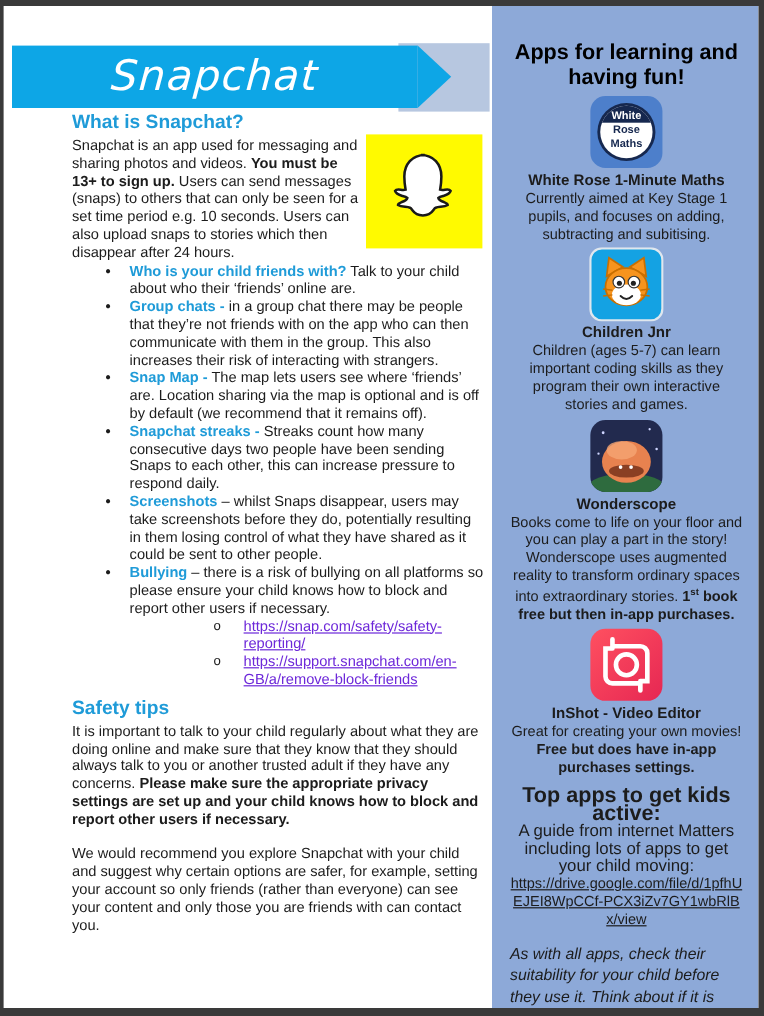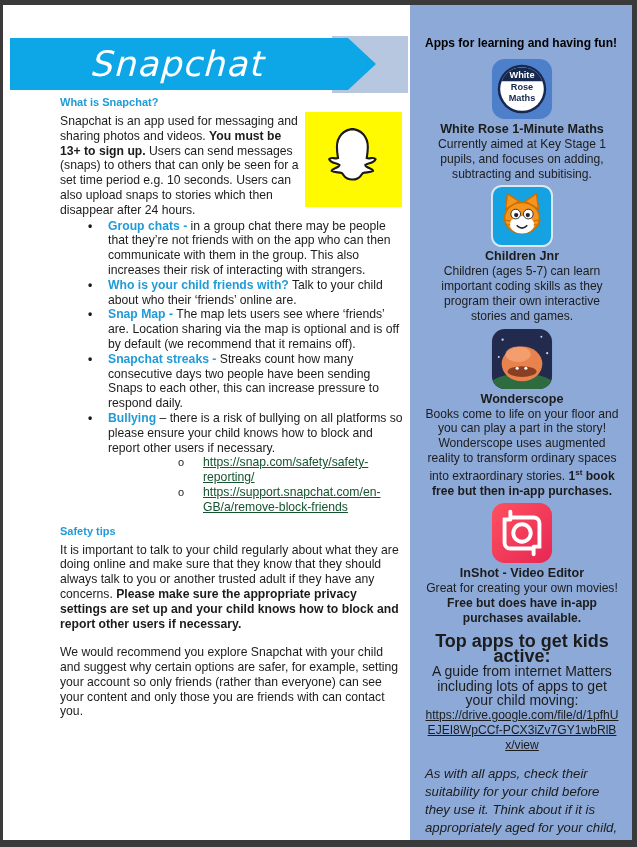--- a/index.html
+++ b/index.html
@@ -33,45 +33,45 @@
   .banner-tip{position:absolute;left:338px;top:2px;width:0;height:0;
     border-top:26px solid transparent;border-bottom:26px solid transparent;
     border-left:28px solid var(--banner-blue);}
   .banner-title{
     position:absolute;left:0;top:2px;width:338px;height:52px;
     display:flex;align-items:center;justify-content:center;
     color:#ffffff;font-family:"DejaVu Sans",sans-serif;font-style:italic;
     font-size:35px;letter-spacing:1px;transform:skewX(-4deg);
   }
   .content{position:absolute;left:57px;top:89px;width:345px;font-size:12.2px;line-height:14.8px;}
-  h2{font-size:11px;line-height:17px;font-weight:bold;color:var(--head-blue);margin:0 0 3px 0;}
+  h2{font-size:16px;line-height:17px;font-weight:bold;color:var(--head-blue);margin:0 0 3px 0;}
   h2.mt{margin-top:6px;}
   p{margin:0;}
   .b{font-weight:bold;}
   .kw{font-weight:bold;color:var(--head-blue);}
-  .link{text-decoration:underline;color:#14532d;cursor:pointer;}
+  .link{text-decoration:underline;color:#6d28d9;cursor:pointer;}
   .what-is-row{position:relative;min-height:92px;}
   .what-is-text{width:243px;}
   .snap-logo{
     position:absolute;right:3px;top:-2px;width:97px;height:95px;
     background:var(--snap-yellow);display:flex;align-items:center;justify-content:center;
   }
   ul.bullets{list-style:none;margin:1px 0 0 0;padding:0;}
   ul.bullets > li{position:relative;padding-left:48px;}
   ul.bullets > li::before{content:"\2022";position:absolute;left:28px;font-weight:bold;}
   ul.sublinks{list-style:none;margin:0;padding:0;}
   ul.sublinks > li{position:relative;padding-left:95px;}
   ul.sublinks > li::before{content:"o";position:absolute;left:70px;font-size:11px;}
   .para-gap{margin-top:14px;}
   
   .sidebar{
     position:absolute;top:0;right:0;width:222px;height:100%;
     background:var(--sidebar-bg);padding:28px 13px 0 15px;overflow:hidden;
   }
-  .sidebar h1{font-size:12px;line-height:21px;margin:0;color:#000;}
+  .sidebar h1{font-size:18px;line-height:21px;margin:0;color:#000;text-align:center;}
   .app{text-align:center;margin-top:4px;}
   .app-icon{display:block;margin:0 auto;}
   .app-name{font-weight:bold;font-size:12.6px;line-height:16px;margin-top:1px;}
   .app-desc{font-size:12.1px;line-height:14.8px;}
   .active{text-align:center;margin-top:8px;}
   .active-head{font-weight:bold;font-size:18px;line-height:15px;}
   .active-text{font-size:14px;line-height:14.8px;}
   .active-link{font-size:12.1px;line-height:14.8px;text-decoration:underline;word-break:break-all;cursor:pointer;}
   .note{font-style:italic;font-size:13.2px;line-height:18.2px;margin-top:12px;}
   sup{font-size:8px;}
@@ -96,24 +96,25 @@
       <div class="what-is-row">
         <p class="what-is-text"><span>Snapchat is an app used for messaging and sharing photos and videos. </span><span class="b">You must be 13+ to sign up.</span><span>  Users can send messages (snaps) to others that can only be seen for a set time period e.g. 10 seconds. Users can also upload snaps to stories which then disappear after 24 hours.</span></p>
         <div class="snap-logo">
           <svg width="78" height="78" viewBox="0 0 96 96" aria-hidden="true">
             <path d="M48 10c-13 0-21 9.5-21 22 0 4.6.6 9.6 1.3 13.6-1.6.7-3.4.4-5 .1-2.3-.4-4.6-.8-5.8 1.2 1 3.4 4.5 4.3 7.7 5.2 1.9.5 3.8 1 4.9 2-.5 2.3-3.2 3.3-5.6 4.2-2 .8-3.9 1.5-4 3 3.5 2.3 8.6 1.5 12.3 2.8 1 .4 1.7 1.6 2.5 2.7 2.1 3 5.5 5.2 10.7 5.2s8.6-2.2 10.7-5.2c.8-1.1 1.5-2.3 2.5-2.7 3.7-1.3 8.8-.5 12.3-2.8-.1-1.5-2-2.2-4-3-2.4-.9-5.1-1.9-5.6-4.2 1.1-1 3-1.5 4.9-2 3.2-.9 6.7-1.8 7.7-5.2-1.2-2-3.5-1.6-5.8-1.2-1.6.3-3.4.6-5-.1.7-4 1.3-9 1.3-13.6 0-12.5-8-22-21-22z" fill="#ffffff" stroke="#1a1a1a" stroke-width="2.6"></path>
           </svg>
         </div>
       </div>
 
       <ul class="bullets">
+          <li><span class="kw">Who is your child friends with?</span><span> Talk to your child about who their ‘friends’ online are.</span></li>
           <li><span class="kw">Group chats -</span><span> in a group chat there may be people that they’re not friends with on the app who can then communicate with them in the group.  This also increases their risk of interacting with strangers.</span></li>
-          <li><span class="kw">Who is your child friends with?</span><span> Talk to your child about who their ‘friends’ online are.</span></li>
           <li><span class="kw">Snap Map -</span><span> The map lets users see where ‘friends’ are. Location sharing via the map is optional and is off by default (we recommend that it remains off).</span></li>
           <li><span class="kw">Snapchat streaks -</span><span> Streaks count how many consecutive days two people have been sending Snaps to each other, this can increase pressure to respond daily.</span></li>
+          <li><span class="kw">Screenshots</span><span> – whilst Snaps disappear, users may take screenshots before they do, potentially resulting in them losing control of what they have shared as it could be sent to other people.</span></li>
           <li><span class="kw">Bullying</span><span> – there is a risk of bullying on all platforms so please ensure your child knows how to block and report other users if necessary.</span><ul class="sublinks">
               <li><span class="link">https://snap.com/safety/safety-reporting/</span></li>
               <li><span class="link">https://support.snapchat.com/en-GB/a/remove-block-friends</span></li>
             </ul></li>
         </ul>
 
       <h2 class="mt" style="margin-top:8px">Safety tips</h2>
       <p><span>It is important to talk to your child regularly about what they are doing online and make sure that they know that they should always talk to you or another trusted adult if they have any concerns. </span><span class="b">Please make sure the appropriate privacy settings are set up and your child knows how to block and report other users if necessary.</span></p>
       <p class="para-gap">We would recommend you explore Snapchat with your child and suggest why certain options are safer, for example, setting your account so only friends (rather than everyone) can see your content and only those you are friends with can contact you.</p>
 
@@ -188,21 +189,21 @@
             <stop offset="0" stop-color="#ff5060"></stop>
               <stop offset="1" stop-color="#e62753"></stop>
           </linearGradient>
         </defs>
         <rect x="1" y="1" width="62" height="62" rx="13" fill="url(#insg)"></rect>
         <path d="M20 10 v6 h24 a6 6 0 0 1 6 6 v24 h-6" fill="none" stroke="#ffffff" stroke-width="4" stroke-linecap="round"></path>
         <path d="M44 54 v-6 h-24 a6 6 0 0 1 -6 -6 v-24 h6" fill="none" stroke="#ffffff" stroke-width="4" stroke-linecap="round"></path>
         <circle cx="32" cy="32" r="9" fill="none" stroke="#ffffff" stroke-width="4"></circle>
       </svg>
       <div class="app-name">InShot - Video Editor</div>
-      <div class="app-desc"><span>Great for creating your own movies! </span><span class="b">Free but does have in-app purchases available.</span></div>
+      <div class="app-desc"><span>Great for creating your own movies! </span><span class="b">Free but does have in-app purchases settings.</span></div>
     </div>
 
     <div class="active">
       <div class="active-head">Top apps to get kids active:</div>
       <div class="active-text">A guide from internet Matters including lots of apps to get your child moving:</div>
       <div class="active-link">https://drive.google.com/file/d/1pfhUEJEI8WpCCf-PCX3iZv7GY1wbRlBx/view</div>
     </div>
 
     <div class="note">As with all apps, check their suitability for your child before they use it.  Think about if it is appropriately aged for your child, how does the app use your data and does it have any communication channels within it for example?</div>
   </aside>

